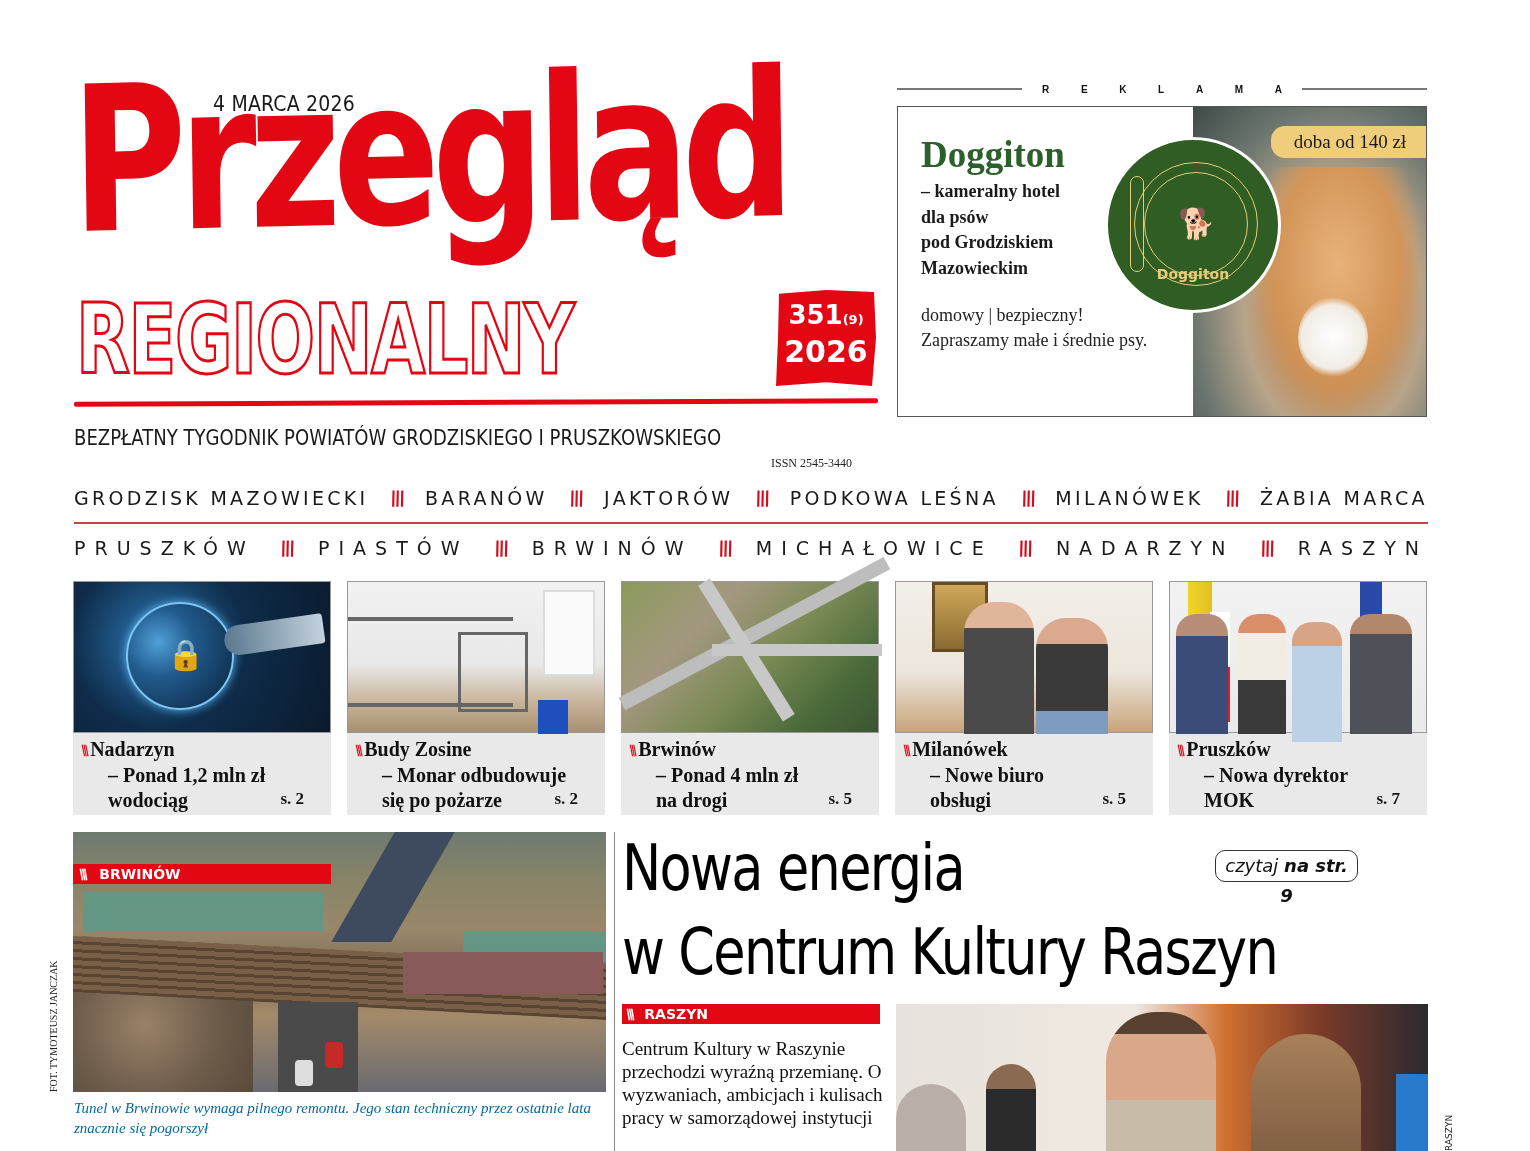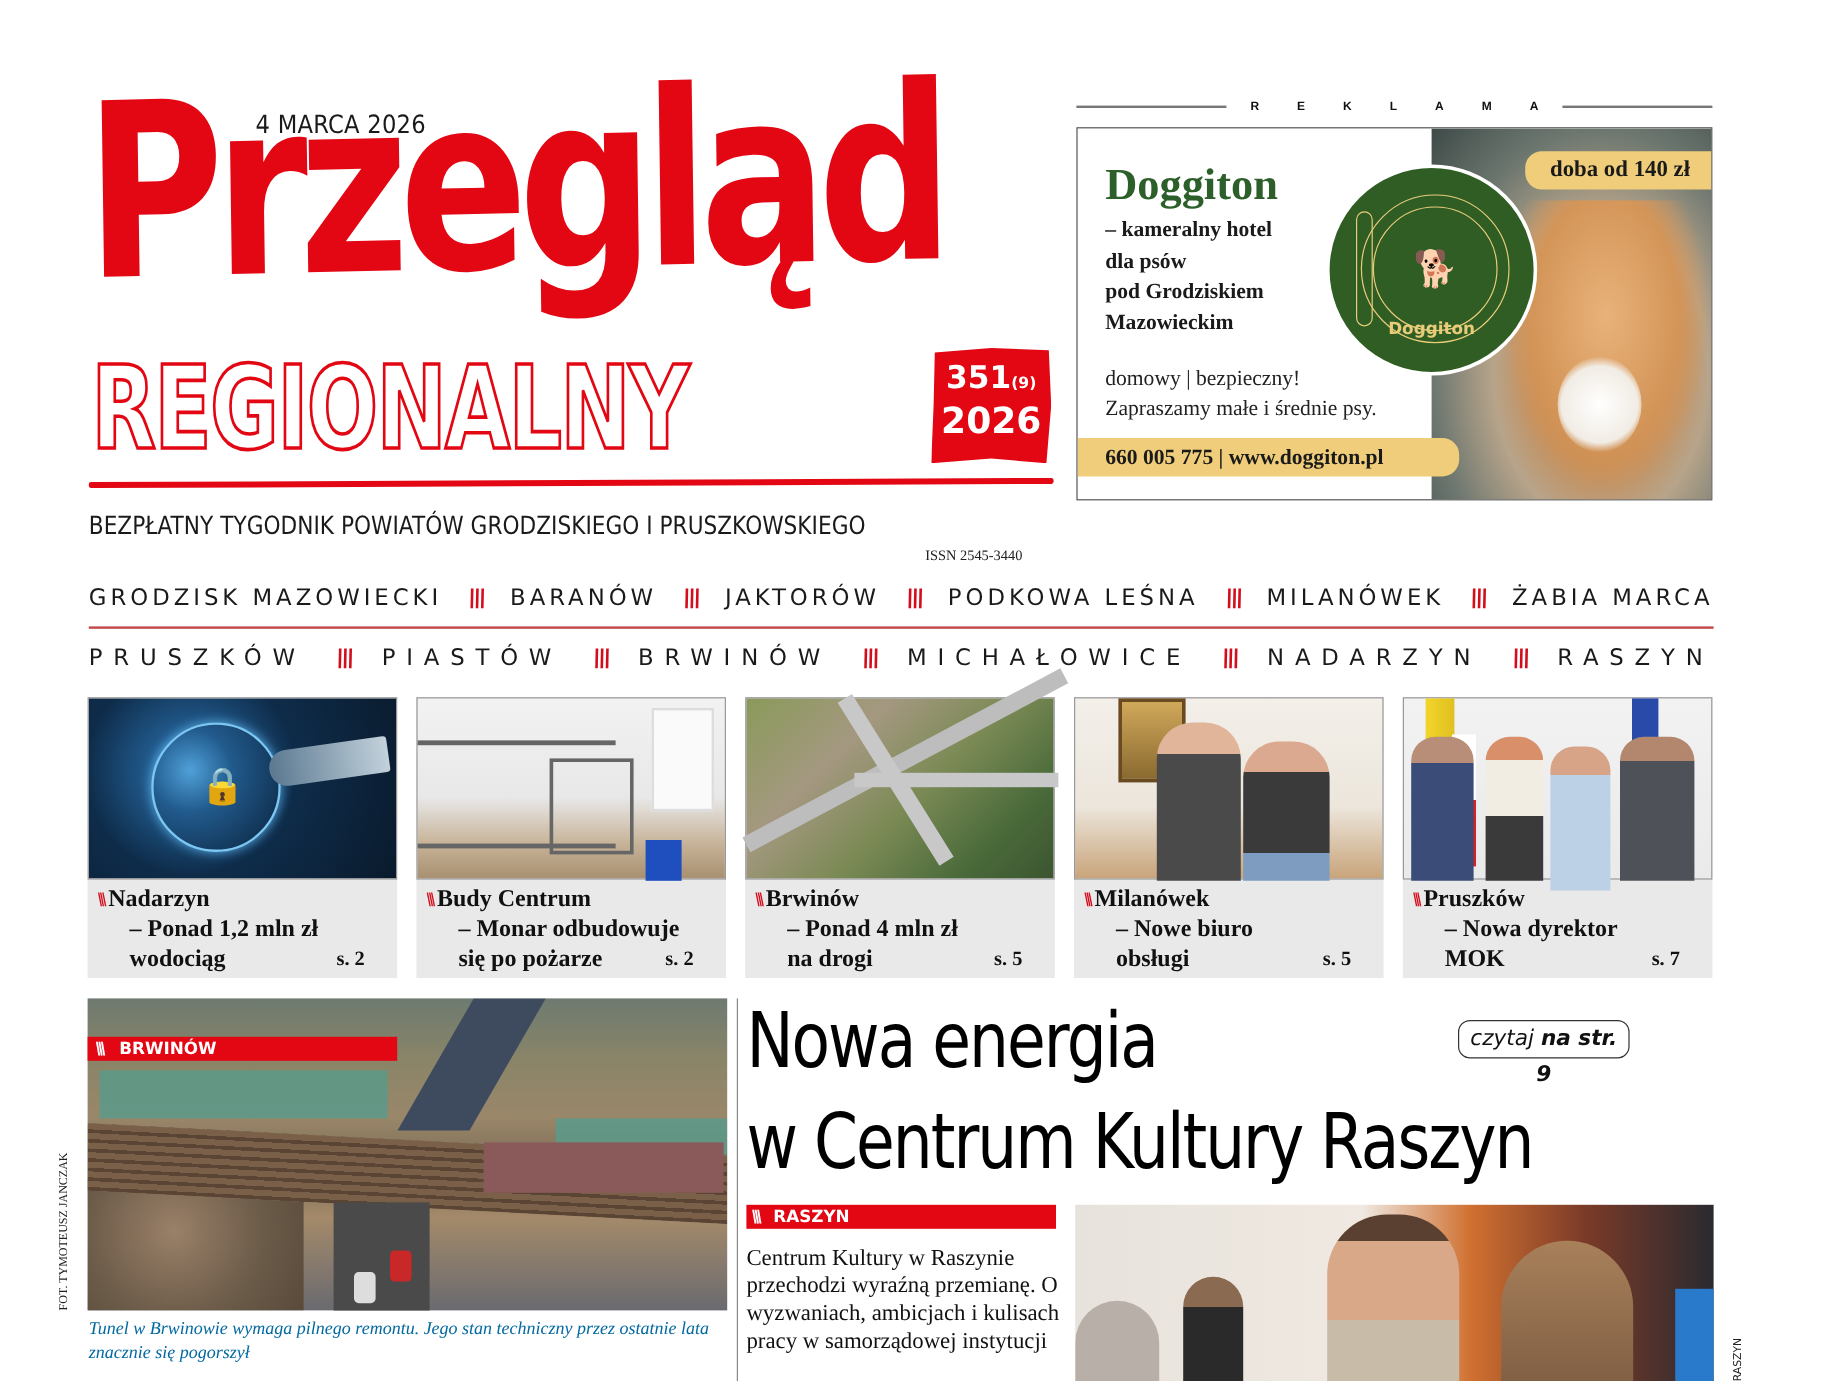--- a/index.html
+++ b/index.html
@@ -21,21 +21,21 @@
   #issn { left: 771px; top: 456px; font-size: 12px; color: #222; font-family: "Liberation Serif", serif; }
 
   
   #ad-label-row { left: 897px; top: 82px; width: 530px; height: 14px; display: flex; align-items: center; }
   #ad-label-row .line { flex: 1; height: 1.5px; background: #777; }
   #ad-label { width: 280px; display: flex; justify-content: space-between; padding: 0 20px; font-size: 10px; font-weight: bold; letter-spacing: 0; color: #111; }
   #ad-box { left: 897px; top: 106px; width: 530px; height: 311px; border: 1.5px solid #555; overflow: hidden; background: #fff; }
   #ad-photo { position: absolute; left: 295px; top: 0; width: 235px; height: 311px; background: radial-gradient(ellipse at 60% 65%, #d8a06a 0%, #c88a50 25%, #b7a48a 45%, #6d7770 70%, #3e4a48 100%); }
   #ad-photo .dog { position: absolute; left: 60px; top: 60px; width: 170px; height: 240px; background: radial-gradient(ellipse at 50% 40%, #e8b27a 0%, #d49558 50%, rgba(200,140,80,0) 72%); }
   #ad-photo .chest { position: absolute; left: 105px; top: 190px; width: 70px; height: 80px; border-radius: 50%; background: radial-gradient(circle, #fff 0%, #f1ece4 60%, rgba(240,235,228,0) 75%); }
-  #ad-price { position: absolute; left: 373px; top: 19px; width: 158px; height: 32px; background: #f0cd7a; border-radius: 14px 0 0 14px; font-family: "Liberation Serif", serif; font-weight: bold; font-size: 19px; color: #1a1a1a; text-align: center; line-height: 32px; }
+  #ad-price { position: absolute; left: 373px; top: 19px; width: 158px; height: 32px; background: #f0cd7a; border-radius: 14px 0 0 14px; font-family: "Liberation Serif", serif; font-weight: normal; font-size: 19px; color: #1a1a1a; text-align: center; line-height: 32px; }
   #ad-brand { position: absolute; left: 23px; top: 26px; font-family: "Liberation Serif", serif; font-weight: bold; font-size: 37px; color: #2d5f2b; }
   #ad-desc { position: absolute; left: 23px; top: 72px; font-family: "Liberation Serif", serif; font-weight: bold; font-size: 18px; line-height: 25.5px; color: #1a1a1a; }
   #ad-slogan { position: absolute; left: 23px; top: 196px; font-family: "Liberation Serif", serif; font-size: 18px; line-height: 25px; color: #222; }
   #ad-contact { position: absolute; left: 0; top: 258px; width: 318px; height: 32px; background: #f0cd7a; border-radius: 0 14px 14px 0; font-family: "Liberation Serif", serif; font-weight: bold; font-size: 18px; color: #1a1a1a; line-height: 32px; padding-left: 23px; }
   #ad-logo { position: absolute; left: 207px; top: 30px; width: 176px; height: 176px; border-radius: 50%; background: #2f5d23; border: 3px solid #fff; }
   #ad-logo .ring { position: absolute; left: 36px; top: 32px; width: 104px; height: 104px; border-radius: 50%; border: 1.5px solid #e8cc7a; }
   #ad-logo .ring2 { position: absolute; left: 26px; top: 22px; width: 124px; height: 124px; border-radius: 50%; border: 1px solid #e8cc7a; }
   #ad-logo .door { position: absolute; left: 22px; top: 36px; width: 14px; height: 96px; border-radius: 7px; border: 1.5px solid #e8cc7a; }
   #ad-logo .dogglyph { position: absolute; left: 70px; top: 66px; font-size: 30px; color: #e8cc7a; }
   #ad-logo .name { position: absolute; left: 0; width: 100%; top: 126px; text-align: center; font-family: "DejaVu Sans", sans-serif; font-weight: bold; font-size: 14px; color: #e8cc7a; }
@@ -156,21 +156,20 @@
   <div id="ad-slogan">
     <div>domowy | bezpieczny!</div>
     <div>Zapraszamy małe i średnie psy.</div>
   </div>
   <div id="ad-desc">
     <div>– kameralny hotel</div>
     <div>dla psów</div>
     <div>pod Grodziskiem</div>
     <div>Mazowieckim</div>
   </div>
-  <div id="ad-contact">660 005 775 | www.doggiton.pl</div>
   <div id="ad-logo">
     <div class="ring2"></div>
     <div class="ring"></div>
     <div class="door"></div>
     <div class="dogglyph">🐕</div>
     <div class="name">Doggiton</div>
   </div>
 </div>
 
 <div class="abs towns" id="towns-1">
@@ -215,21 +214,21 @@
   <div class="pg">s. 2</div>
 </div>
 <div class="card" style="left:347px">
   <div class="photo" id="p2">
       <div class="window"></div>
       <div class="bed"></div>
       <div class="bed2"></div>
       <div class="chair"></div>
     </div>
   <div class="txt">
-    <span class="mark">\\\</span><span>Budy Centrum</span>
+    <span class="mark">\\\</span><span>Budy Zosine</span>
     <span class="l2">– Monar odbudowuje</span>
     <span class="l3">się po pożarze</span>
   </div>
   <div class="pg">s. 2</div>
 </div>
 <div class="card" style="left:621px">
   <div class="photo" id="p3">
       <div class="road1"></div>
       <div class="road2"></div>
       <div class="road3"></div>

